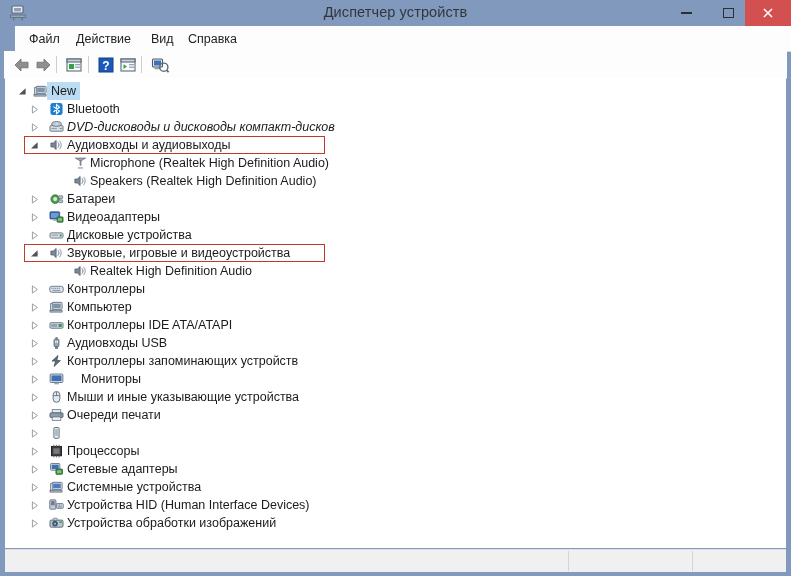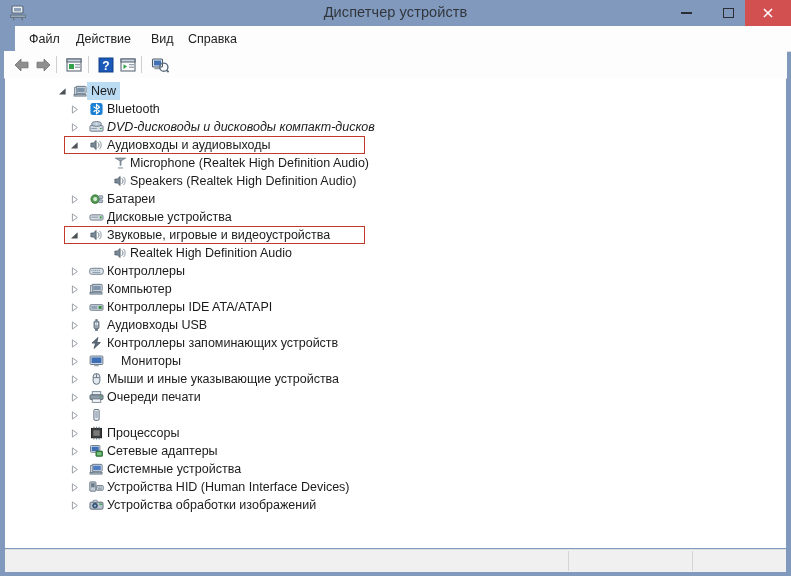--- a/index.html
+++ b/index.html
@@ -48,21 +48,21 @@
     position:absolute;left:4px;top:51px;width:783px;height:27px;
     background:#fdfdfd;border-bottom:1px solid #c6c6c6;
   }
   .tb{position:absolute;top:4px;width:20px;height:20px;}
   .tsep{position:absolute;top:5px;width:1px;height:17px;background:#cfcfcf;}
   
   .content{
     position:absolute;left:5px;top:78px;width:781px;height:470px;
     background:#ffffff;overflow:hidden;
   }
-  .tree{position:absolute;left:0;top:4px;width:653px;padding-left:40px;}
+  .tree{position:absolute;left:0;top:4px;width:653px;}
   .row{
     position:relative;height:18px;line-height:18px;white-space:nowrap;
   }
   .exp{
     position:absolute;top:5px;width:9px;height:9px;
   }
   .exp svg{display:block;}
   .ticon{position:absolute;top:2px;width:15px;height:14px;}
   .tlabel{
     position:absolute;top:0;font-size:12.5px;color:#1b1b1b;
@@ -259,20 +259,35 @@
             </svg></div>
           <div class="tlabel" style="left: 62px;">Батареи</div>
         </div>
         <div class="row">
           <div class="exp" style="left: 25px;">
             <svg width="9" height="9" viewBox="0 0 9 9">
               <path d="M2.4 0.9 L7.4 4.5 L2.4 8.1 Z" fill="none" stroke="#9aa0a6" stroke-width="1"></path>
             </svg>
           </div>
           <div class="ticon" style="left: 44px;"><svg width="15" height="14" viewBox="0 0 16 15">
+              <rect x="1" y="2" width="10.4" height="7.6" rx=".8" fill="#3f6fb5" stroke="#2a4f86" stroke-width=".9"></rect>
+              <rect x="2.2" y="3.2" width="8" height="5.2" fill="#6f9ad6"></rect>
+              <rect x="4.6" y="10" width="3.2" height="1.6" fill="#9aa7b4"></rect>
+              <rect x="8.6" y="7.4" width="6.4" height="5.6" rx=".7" fill="#3e8f45" stroke="#2a6630" stroke-width=".9"></rect>
+              <rect x="9.8" y="8.6" width="4" height="3.2" fill="#7cc17f"></rect>
+            </svg></div>
+          <div class="tlabel" style="left: 62px;">Видеоадаптеры</div>
+        </div>
+        <div class="row">
+          <div class="exp" style="left: 25px;">
+            <svg width="9" height="9" viewBox="0 0 9 9">
+              <path d="M2.4 0.9 L7.4 4.5 L2.4 8.1 Z" fill="none" stroke="#9aa0a6" stroke-width="1"></path>
+            </svg>
+          </div>
+          <div class="ticon" style="left: 44px;"><svg width="15" height="14" viewBox="0 0 16 15">
               <rect x="1" y="5.2" width="14" height="5.6" rx="1.6" fill="#d7dee6" stroke="#5a6a7a" stroke-width=".9"></rect>
               <rect x="2.6" y="7" width="7.2" height="1.4" fill="#9aa7b4"></rect>
               <rect x="11.4" y="6.8" width="2.2" height="2.4" fill="#46a24f"></rect>
             </svg></div>
           <div class="tlabel" style="left: 62px;">Дисковые устройства</div>
         </div>
         <div class="row">
           <div class="exp" style="left: 25px;">
             <svg width="9" height="9" viewBox="0 0 9 9">
               <path d="M1 7.6 L7.6 7.6 L7.6 1.2 Z" fill="#4c5256"></path>

